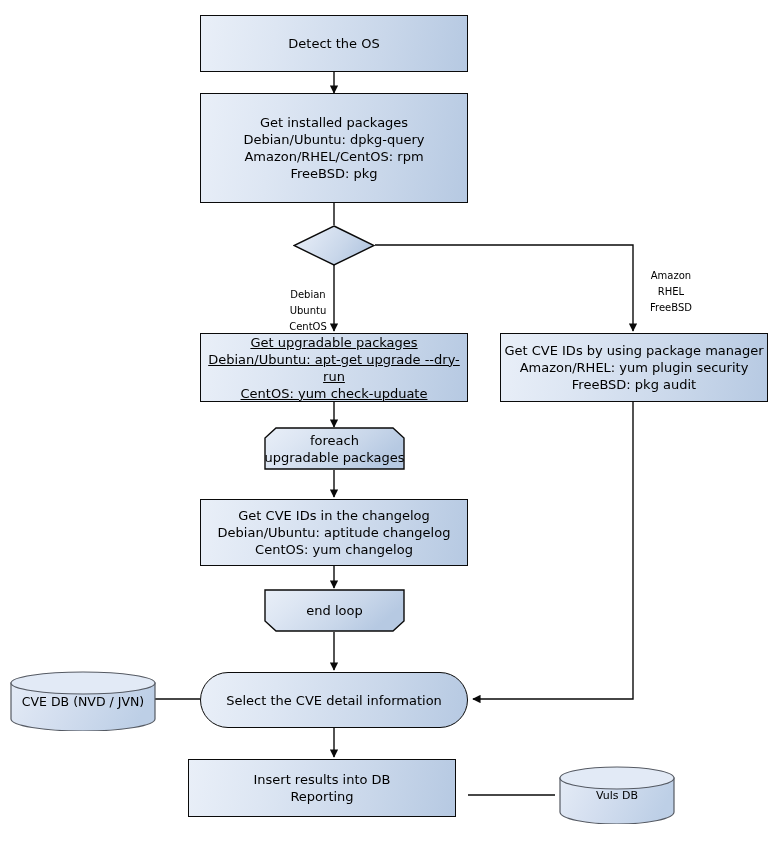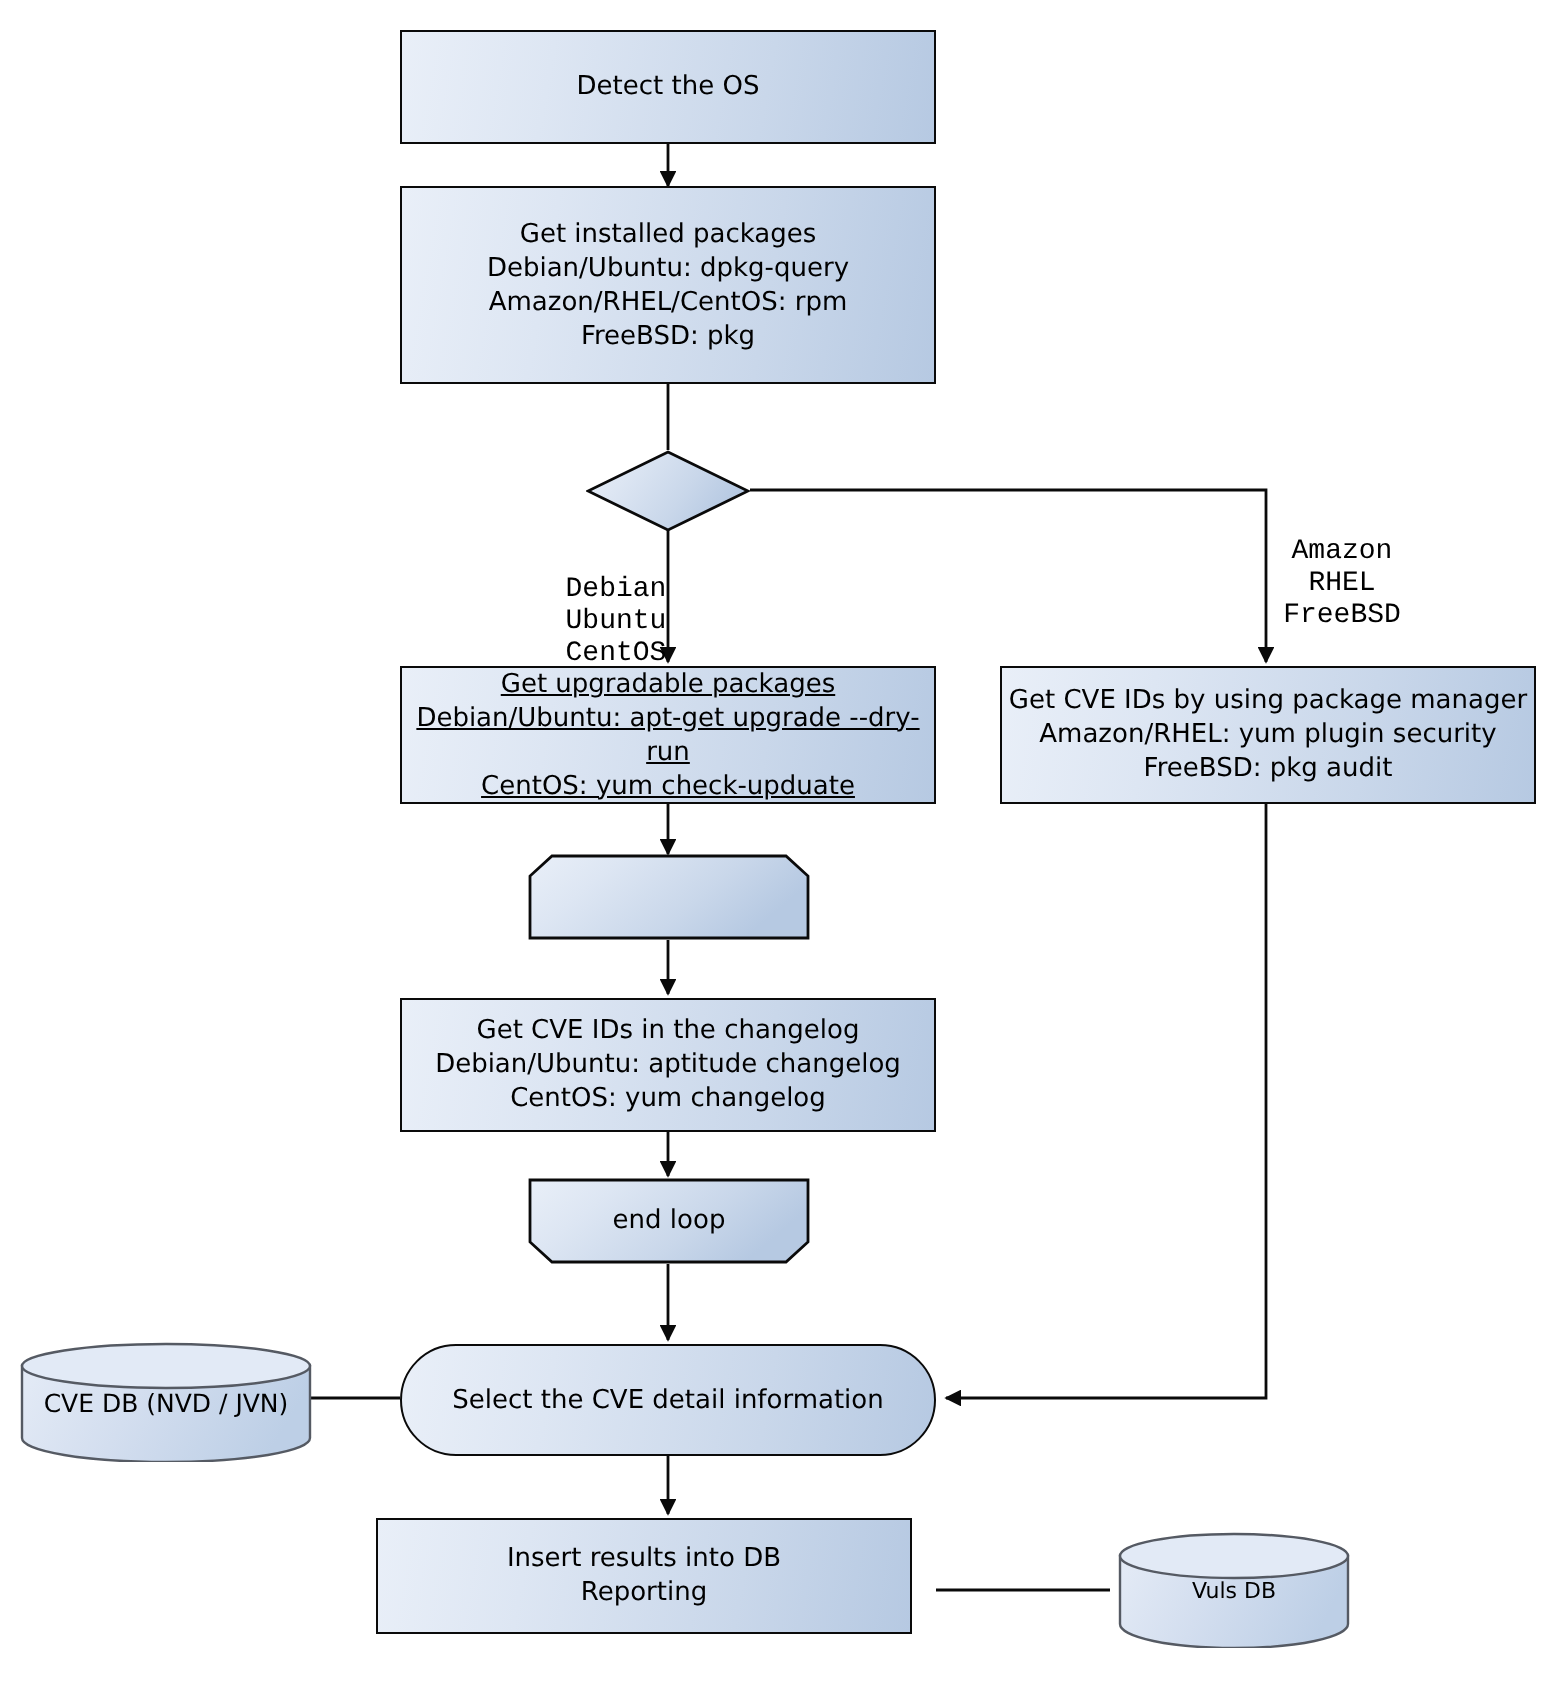--- a/index.html
+++ b/index.html
@@ -57,27 +57,26 @@
   
   .db {
     background: transparent;
     border: none;
   }
   .db svg { position: absolute; left: 0; top: 0; }
   .db .dbtext { position: relative; z-index: 3; }
   
   .edge-label {
     position: absolute;
-    font-size: 14px;
+    font-size: 10px;
     line-height: 16px;
     color: #000000;
     text-align: center;
     white-space: pre-line;
     z-index: 3;
-    font-family: Liberation Mono, monospace;
   }
 </style>
 </head>
 <body>
 
 <svg id="canvas" viewBox="0 0 782 843" xmlns="http://www.w3.org/2000/svg">
   <defs>
     <marker id="arrow" viewBox="0 0 10 10" refX="9" refY="5" markerWidth="6" markerHeight="6" orient="auto-start-reverse">
       <path d="M 0 0 L 10 5 L 0 10 z" fill="#0a0a0a"></path>
     </marker>
@@ -119,21 +118,21 @@
     <line x1="334" y1="728" x2="334" y2="757" marker-end="url(#arrow)"></line>
 
     <line x1="468" y1="795" x2="555" y2="795"></line>
   </g>
 </svg>
 
 <div class="node proc" style="left:200px; top:15px; width:268px; height:57px;">
   <span>Detect the OS</span>
 </div>
 
-<div class="node proc" style="left:200px; top:93px; width:268px; height:99px;">
+<div class="node proc" style="left:200px; top:93px; width:268px; height:110px;">
   <span>Get installed packages
 Debian/Ubuntu: dpkg-query
 Amazon/RHEL/CentOS: rpm
 FreeBSD: pkg</span>
 </div>
 
 <div class="node diamond" style="left:293px; top:225px; width:82px; height:41px;">
   <svg width="82" height="41" viewBox="0 0 82 41" xmlns="http://www.w3.org/2000/svg">
     <polygon points="41,1 81,20.5 41,40 1,20.5" fill="url(#fillGrad)" stroke="#0a0a0a" stroke-width="1.4"></polygon>
   </svg>
@@ -161,20 +160,22 @@
 <div class="node proc" style="left:500px; top:333px; width:268px; height:69px;">
   <span>Get CVE IDs by using package manager
 Amazon/RHEL: yum plugin security
 FreeBSD: pkg audit</span>
 </div>
 
 <div class="node loop" style="left:264px; top:427px; width:141px; height:43px;">
   <svg width="141" height="43" viewBox="0 0 141 43" xmlns="http://www.w3.org/2000/svg">
     <polygon points="1,42 1,11 12,1 129,1 140,11 140,42" fill="url(#fillGrad)" stroke="#0a0a0a" stroke-width="1.4"></polygon>
   </svg>
+  <span class="ltext">foreach
+upgradable  packages</span>
 </div>
 
 <div class="node proc" style="left:200px; top:499px; width:268px; height:67px;align-items:center;">
   <span>Get CVE IDs in the changelog
 Debian/Ubuntu: aptitude changelog
 CentOS: yum changelog</span>
 </div>
 
 <div class="node loop" style="left:264px; top:589px; width:141px; height:43px;">
   <svg width="141" height="43" viewBox="0 0 141 43" xmlns="http://www.w3.org/2000/svg">

